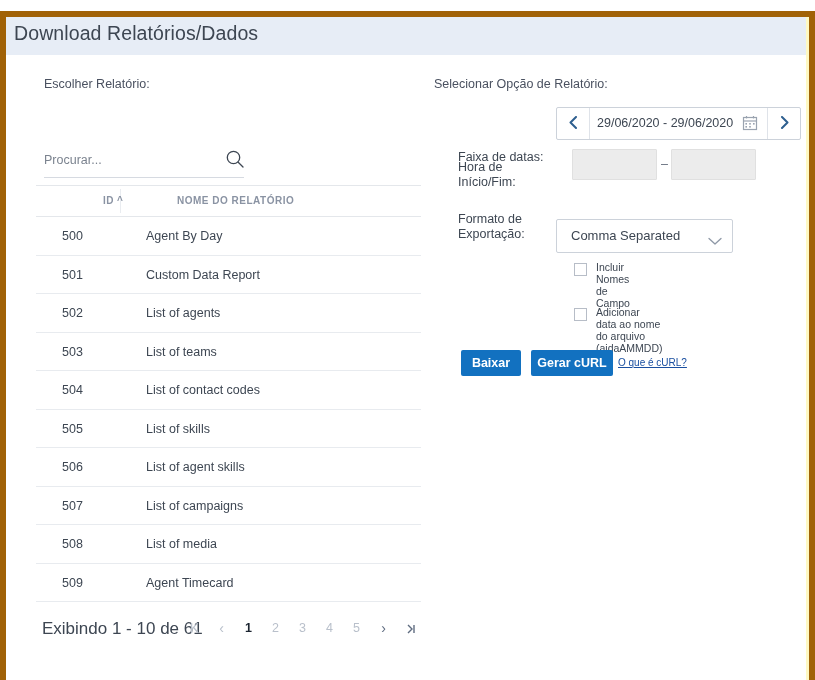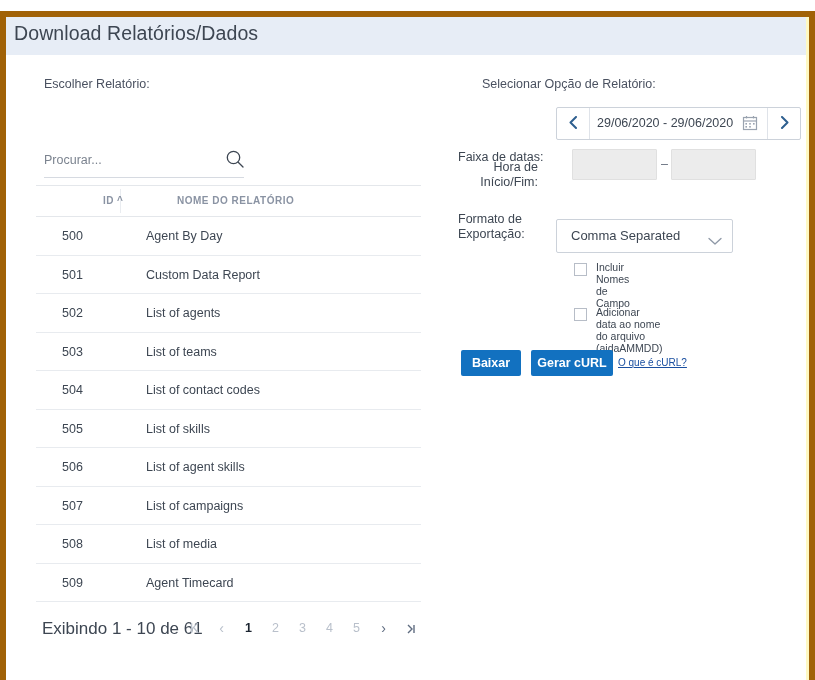--- a/index.html
+++ b/index.html
@@ -242,31 +242,31 @@
   .pg-btn.strong { color: #5f6c80; }
 
   
   .right-panel {
     position: absolute;
     left: 420px;
     top: 0;
     width: 380px;
     height: 626px;
   }
-  .lbl-selecionar { left: 8px; top: 22px; margin-left: 48px; }
+  .lbl-selecionar { left: 8px; top: 22px; }
 
   .field-label {
     position: absolute;
     font-size: 12.5px;
     color: #3d4652;
     line-height: 15px;
   }
 
   .lbl-faixa { left: 32px; top: 62px; margin-top: 33px; }
-  .lbl-hora  { left: 32px; top: 105px; width: 80px; text-align: right; }
+  .lbl-hora  { left: 32px; top: 105px; width: 80px; }
   .lbl-formato { left: 32px; top: 157px; width: 80px; }
 
   
   .daterange {
     position: absolute;
     left: 130px;
     top: 52px;
     width: 245px;
     height: 33px;
     box-sizing: border-box;

